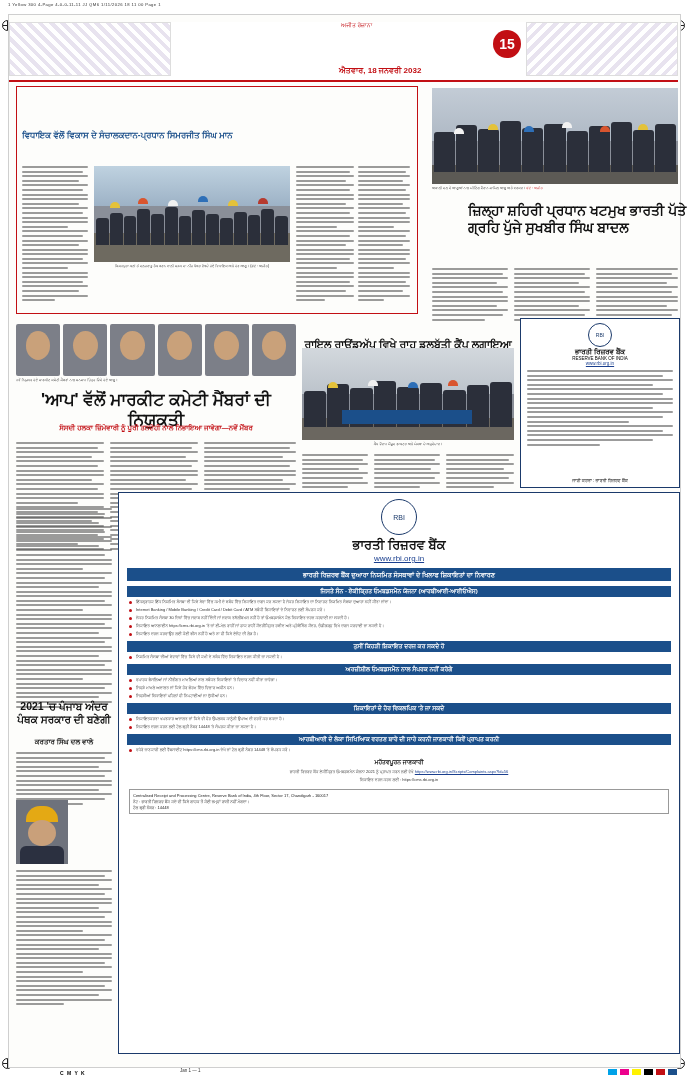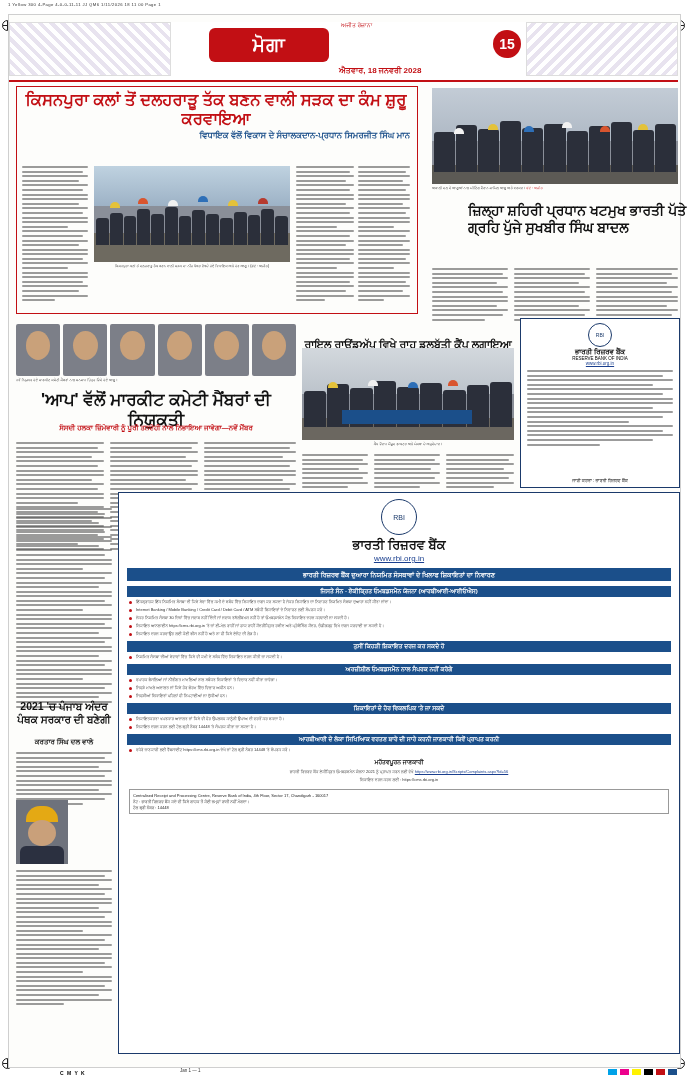--- a/index.html
+++ b/index.html
@@ -81,32 +81,28 @@
   <div class="regmark" style="left:2px;top:20px;"></div>
   <div class="regmark" style="left:674px;top:20px;"></div>
   <div class="regmark" style="left:2px;top:1058px;"></div>
   <div class="regmark" style="left:674px;top:1058px;"></div>
 
   <div class="sheet"></div>
 
   <div class="masthead">
     <div class="mh-pattern"></div>
     <div class="mh-pattern2"></div>
-    <div class="moga">ਮੋਗਾ</div>
     <div class="ajit-sub">ਅਜੀਤ ਰੋਜ਼ਾਨਾ</div>
-    <div class="dateline">ਐਤਵਾਰ, 18 ਜਨਵਰੀ 2028</div>
+    <div class="dateline">ਐਤਵਾਰ, 18 ਜਨਵਰੀ 2032</div>
     <div class="pagecircle">15</div>
   </div>
 
   <div class="redbox" style="left:16px;top:86px;width:400px;height:226px;"></div>
-  <div class="col" style="left:22px;top:90px;width:388px;">
-    <div class="hl headline-red" style="font-size:16.5px;text-align:center;">ਕਿਸਨਪੁਰਾ ਕਲਾਂ ਤੋਂ ਦਲਹਰਾੜੂ ਤੱਕ ਬਣਨ ਵਾਲੀ ਸੜਕ ਦਾ ਕੰਮ ਸ਼ੁਰੂ ਕਰਵਾਇਆ</div>
-  </div>
   <div class="col" style="left:22px;top:130px;width:388px;">
-    <div style="font-size:8.5px;color:#1b4f8a;font-weight:bold;text-align:right;">ਵਿਧਾਇਕ ਵੱਲੋਂ ਵਿਕਾਸ ਦੇ ਸੰਚਾਲਕਦਾਨ-ਪ੍ਰਧਾਨ ਸਿਮਰਜੀਤ ਸਿੰਘ ਮਾਨ</div>
+    <div style="font-size:8.5px;color:#1b4f8a;font-weight:bold;text-align:left;">ਵਿਧਾਇਕ ਵੱਲੋਂ ਵਿਕਾਸ ਦੇ ਸੰਚਾਲਕਦਾਨ-ਪ੍ਰਧਾਨ ਸਿਮਰਜੀਤ ਸਿੰਘ ਮਾਨ</div>
   </div>
 
   <div class="photo" style="left:94px;top:166px;width:196px;height:96px;">
     <div class="sky"></div>
       <div class="ground"></div>
     <div class="crowd">
       <span style="height:60%"></span>
         <span style="height:72%"></span>
         <span style="height:66%"></span>
       <span style="height:80%"></span>

